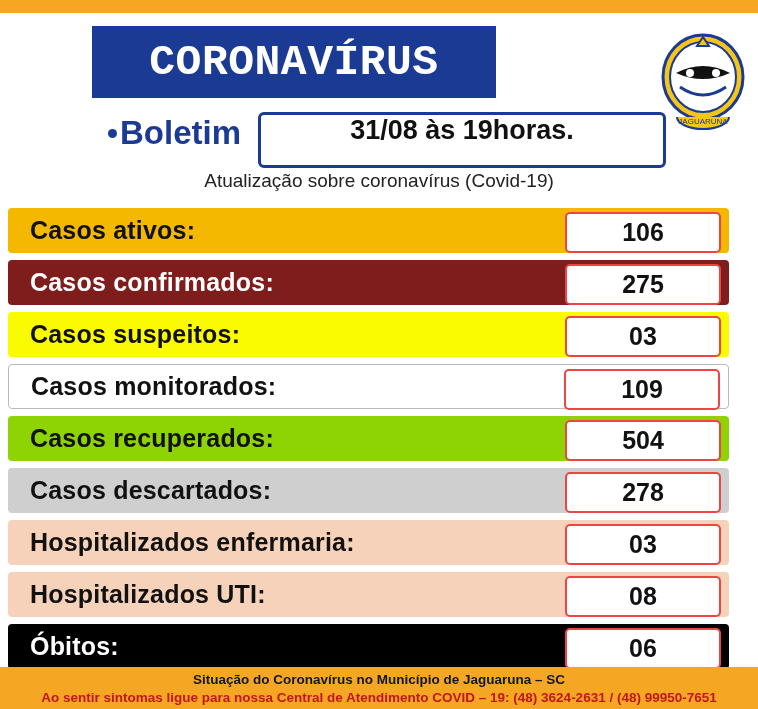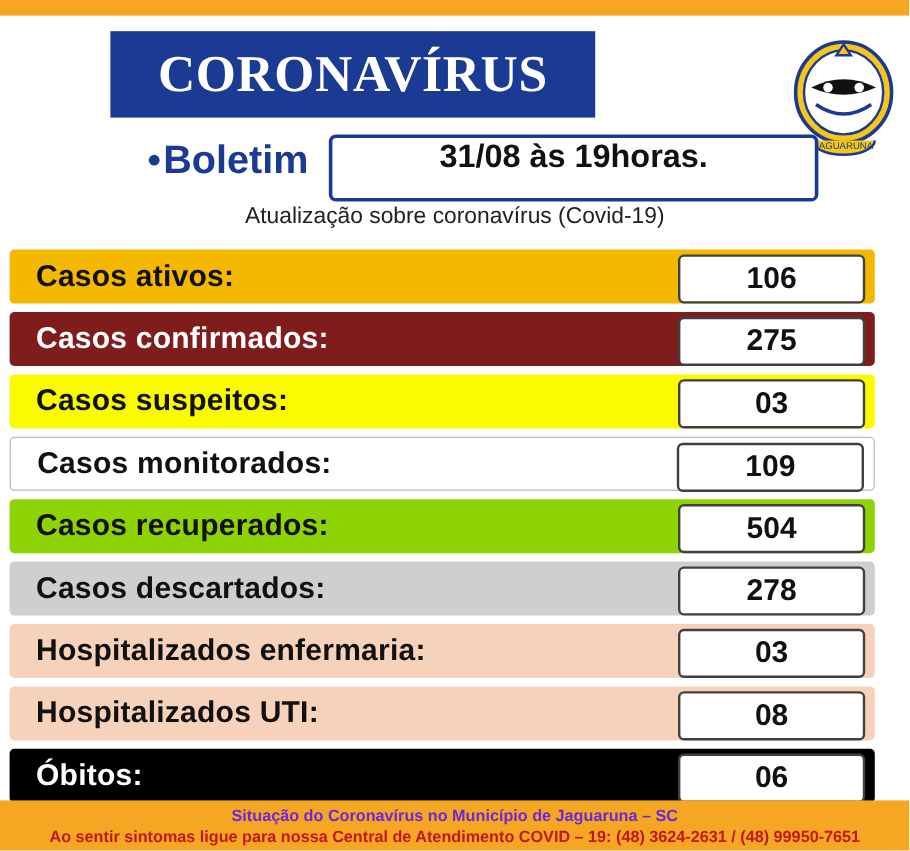--- a/index.html
+++ b/index.html
@@ -43,36 +43,36 @@
     background: #1b3a93;
     display: flex;
     align-items: center;
     justify-content: center;
   }
   .title-text {
     color: #ffffff;
     font-size: 43px;
     font-weight: bold;
     letter-spacing: 0.5px;
-    font-family: Liberation Serif, serif;
+    font-family: Liberation Mono, monospace;
   }
   .crest {
     position: absolute;
     top: 16px;
     left: 660px;
     width: 86px;
     height: 104px;
   }
   .crest svg { display: block; }
 
   
   .boletim-row {
     position: absolute;
     top: 112px;
-    left: 16px;
+    left: 0;
     width: 604px;
     height: 52px;
   }
   .boletim-label {
     position: absolute;
     left: 108px;
     top: 2px;
     color: #1b3a93;
     font-size: 33px;
     font-weight: bold;
@@ -142,21 +142,21 @@
     font-family: "Liberation Sans", sans-serif;
     white-space: nowrap;
   }
   .value-box {
     position: absolute;
     right: 8px;
     top: 4px;
     width: 152px;
     height: 37px;
     background: #ffffff;
-    border: 2px solid #404040;
+    border: 2px solid #ef4444;
     border-radius: 5px;
     display: flex;
     align-items: center;
     justify-content: center;
   }
   .value-text {
     font-size: 25px;
     font-weight: bold;
     color: #111111;
     font-family: "Liberation Sans", sans-serif;
@@ -170,21 +170,21 @@
     width: 758px;
     height: 42px;
     background: #f5a623;
     text-align: center;
     padding-top: 4px;
     box-sizing: border-box;
   }
   .footer-line {
     font-size: 13.5px;
     font-weight: bold;
-    color: #6d28d9;
+    color: #0f172a;
     line-height: 18px;
     font-family: "Liberation Sans", sans-serif;
   }
   .footer-line.second { color: #c2171c; }
 </style>
 </head>
 <body>
 
 <div class="page">
 

